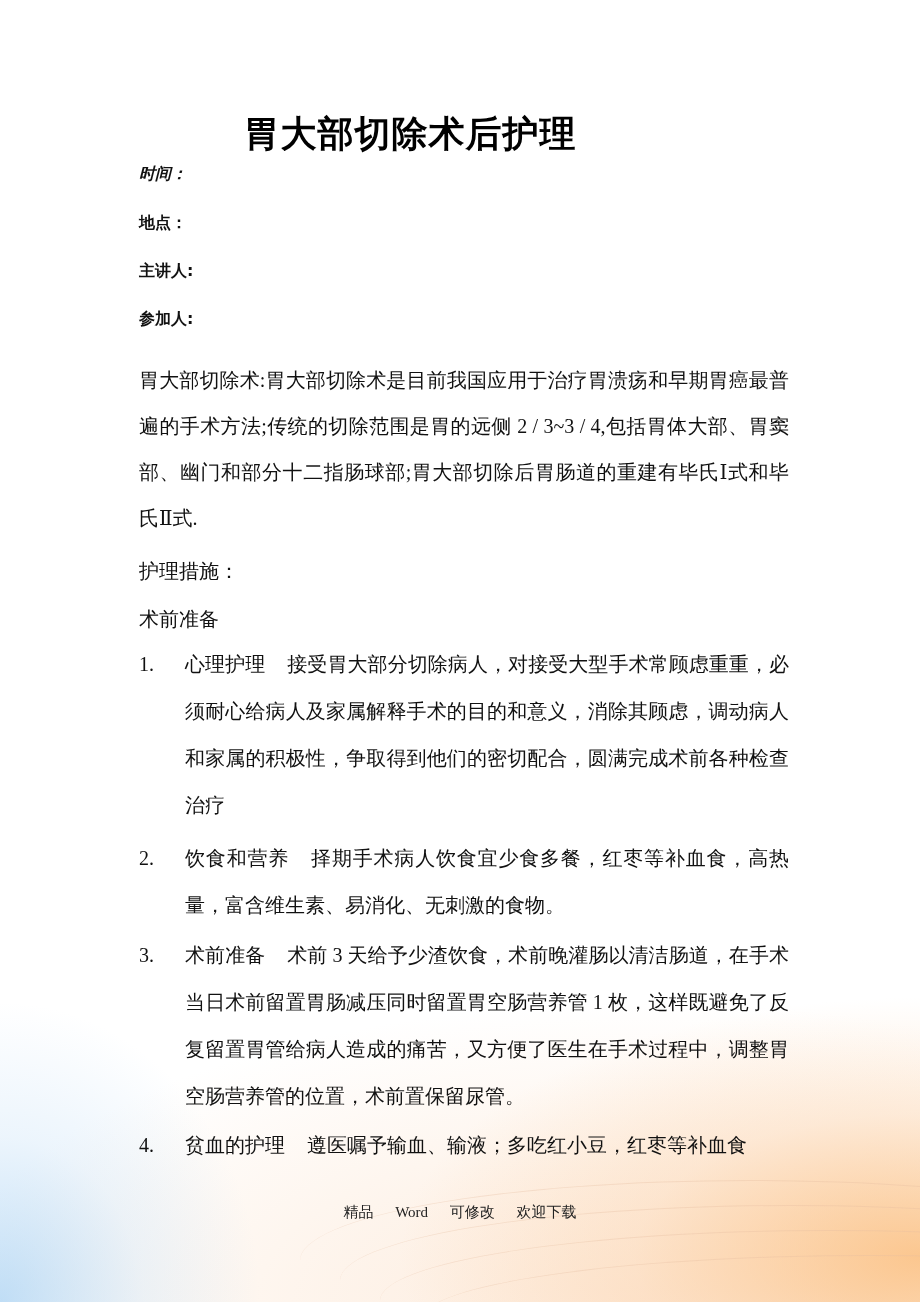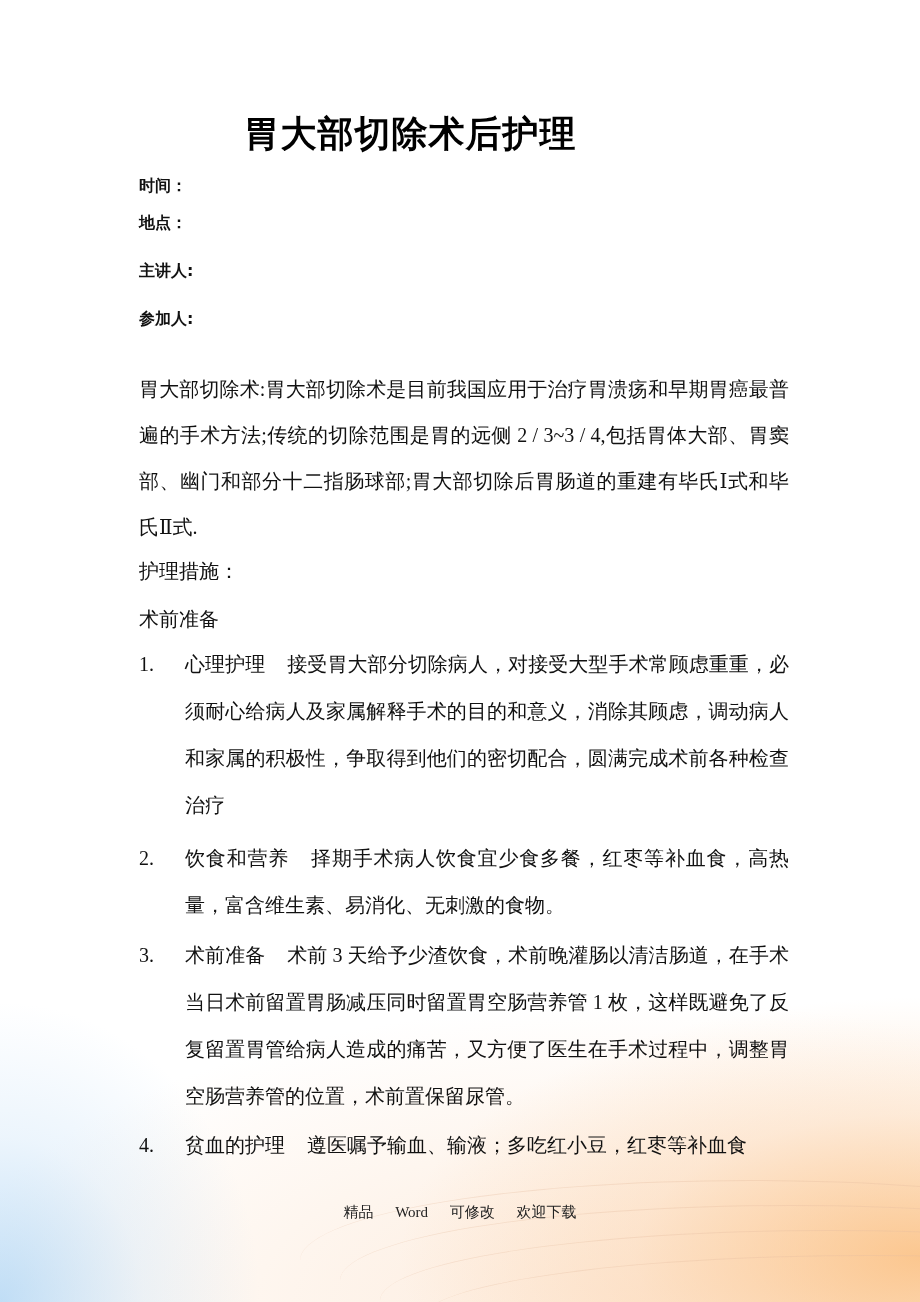--- a/index.html
+++ b/index.html
@@ -54,26 +54,26 @@
 
 <div class="bg-decor"></div>
 <div class="wave" style="left:300px;top:1180px;width:900px;height:160px;"></div>
 <div class="wave" style="left:340px;top:1205px;width:900px;height:150px;"></div>
 <div class="wave" style="left:380px;top:1230px;width:900px;height:140px;"></div>
 <div class="wave" style="left:420px;top:1255px;width:900px;height:130px;"></div>
 
 <div class="page">
   <div class="title">胃大部切除术后护理</div>
 
-  <div class="meta" style="top:176px;">时间：</div>
+  <div class="meta" style="top:164px;font-style:italic;">时间：</div>
   <div class="meta" style="top:213px;">地点：</div>
   <div class="meta" style="top:261px;">主讲人:</div>
   <div class="meta" style="top:309px;">参加人:</div>
 
-  <div class="para" style="top:366px;">胃大部切除术:胃大部切除术是目前我国应用于治疗胃溃疡和早期胃癌最普遍的手术方法;传统的切除范围是胃的远侧 2 / 3~3 / 4,包括胃体大部、胃窦部、幽门和部分十二指肠球部;胃大部切除后胃肠道的重建有毕氏Ⅰ式和毕氏Ⅱ式.</div>
+  <div class="para" style="top:357px;">胃大部切除术:胃大部切除术是目前我国应用于治疗胃溃疡和早期胃癌最普遍的手术方法;传统的切除范围是胃的远侧 2 / 3~3 / 4,包括胃体大部、胃窦部、幽门和部分十二指肠球部;胃大部切除后胃肠道的重建有毕氏Ⅰ式和毕氏Ⅱ式.</div>
 
   <div class="line" style="top:558px;">护理措施：</div>
   <div class="line" style="top:606px;">术前准备</div>
 
   <div class="item" style="top:641px;">
     <span class="num" style="top:12px;">1.</span>
     <div class="body">
       <span class="head">心理护理</span><span>接受胃大部分切除病人，对接受大型手术常顾虑重重，必须耐心给病人及家属解释手术的目的和意义，消除其顾虑，调动病人和家属的积极性，争取得到他们的密切配合，圆满完成术前各种检查治疗</span>
     </div>
   </div>

